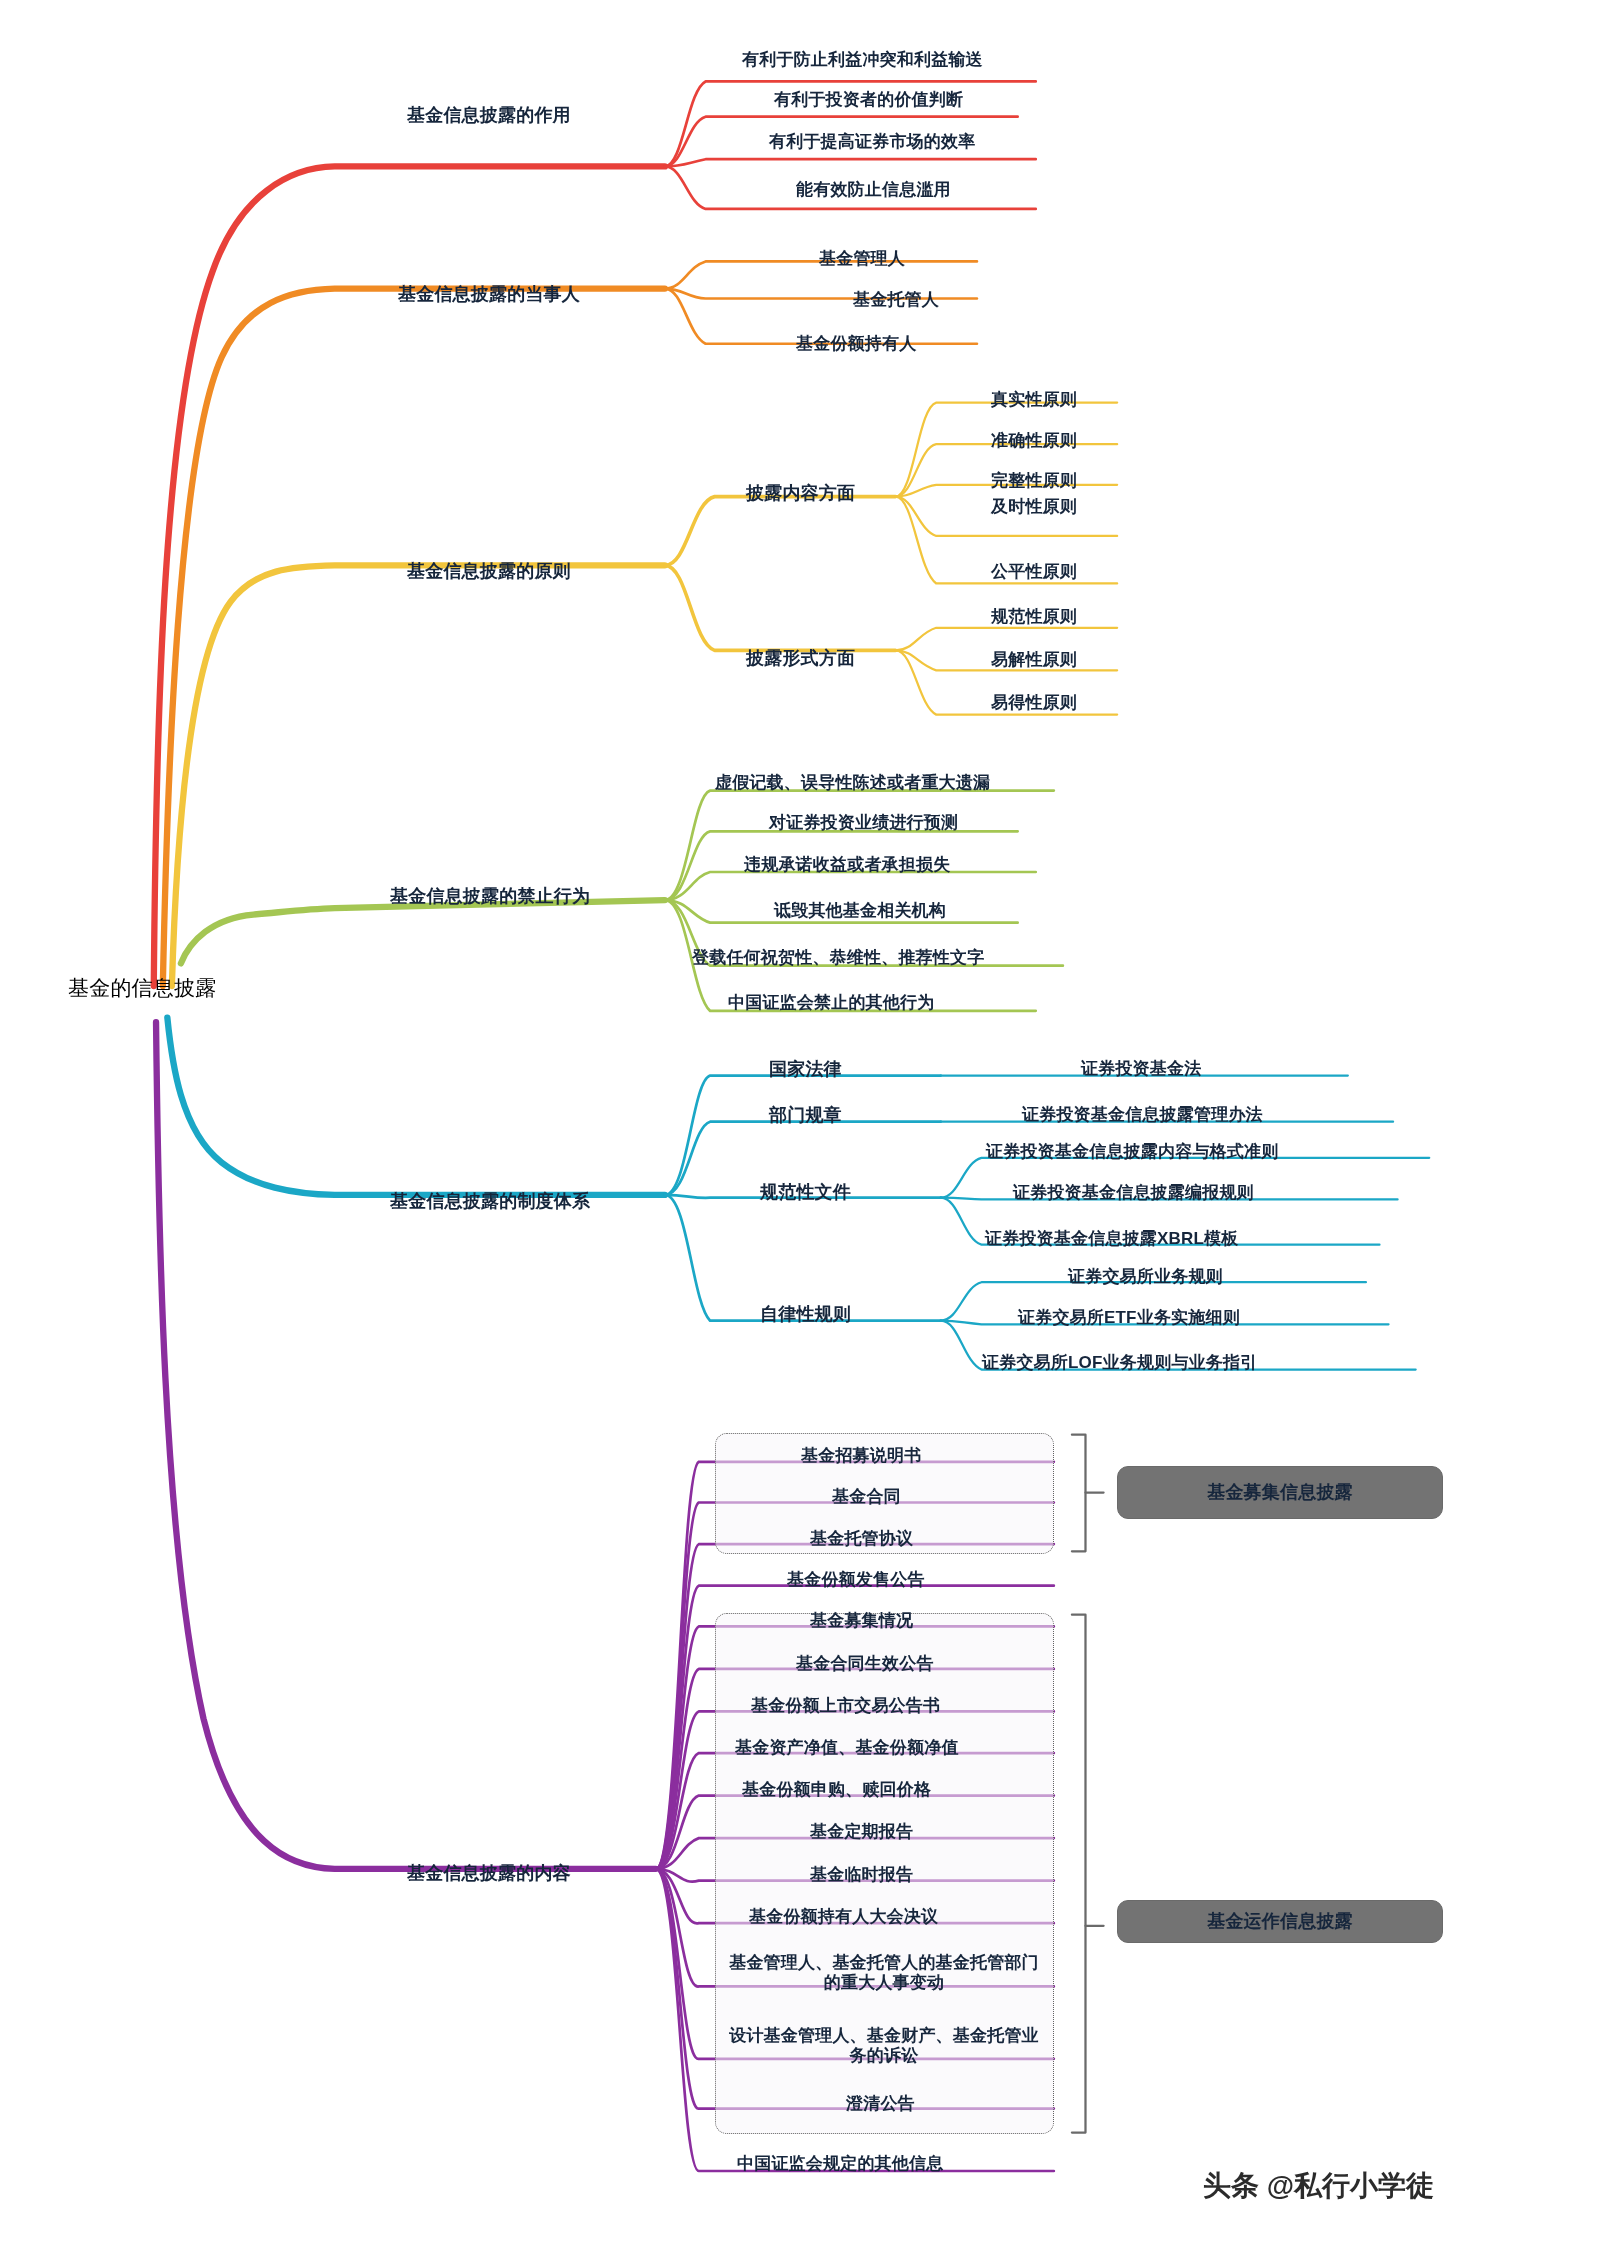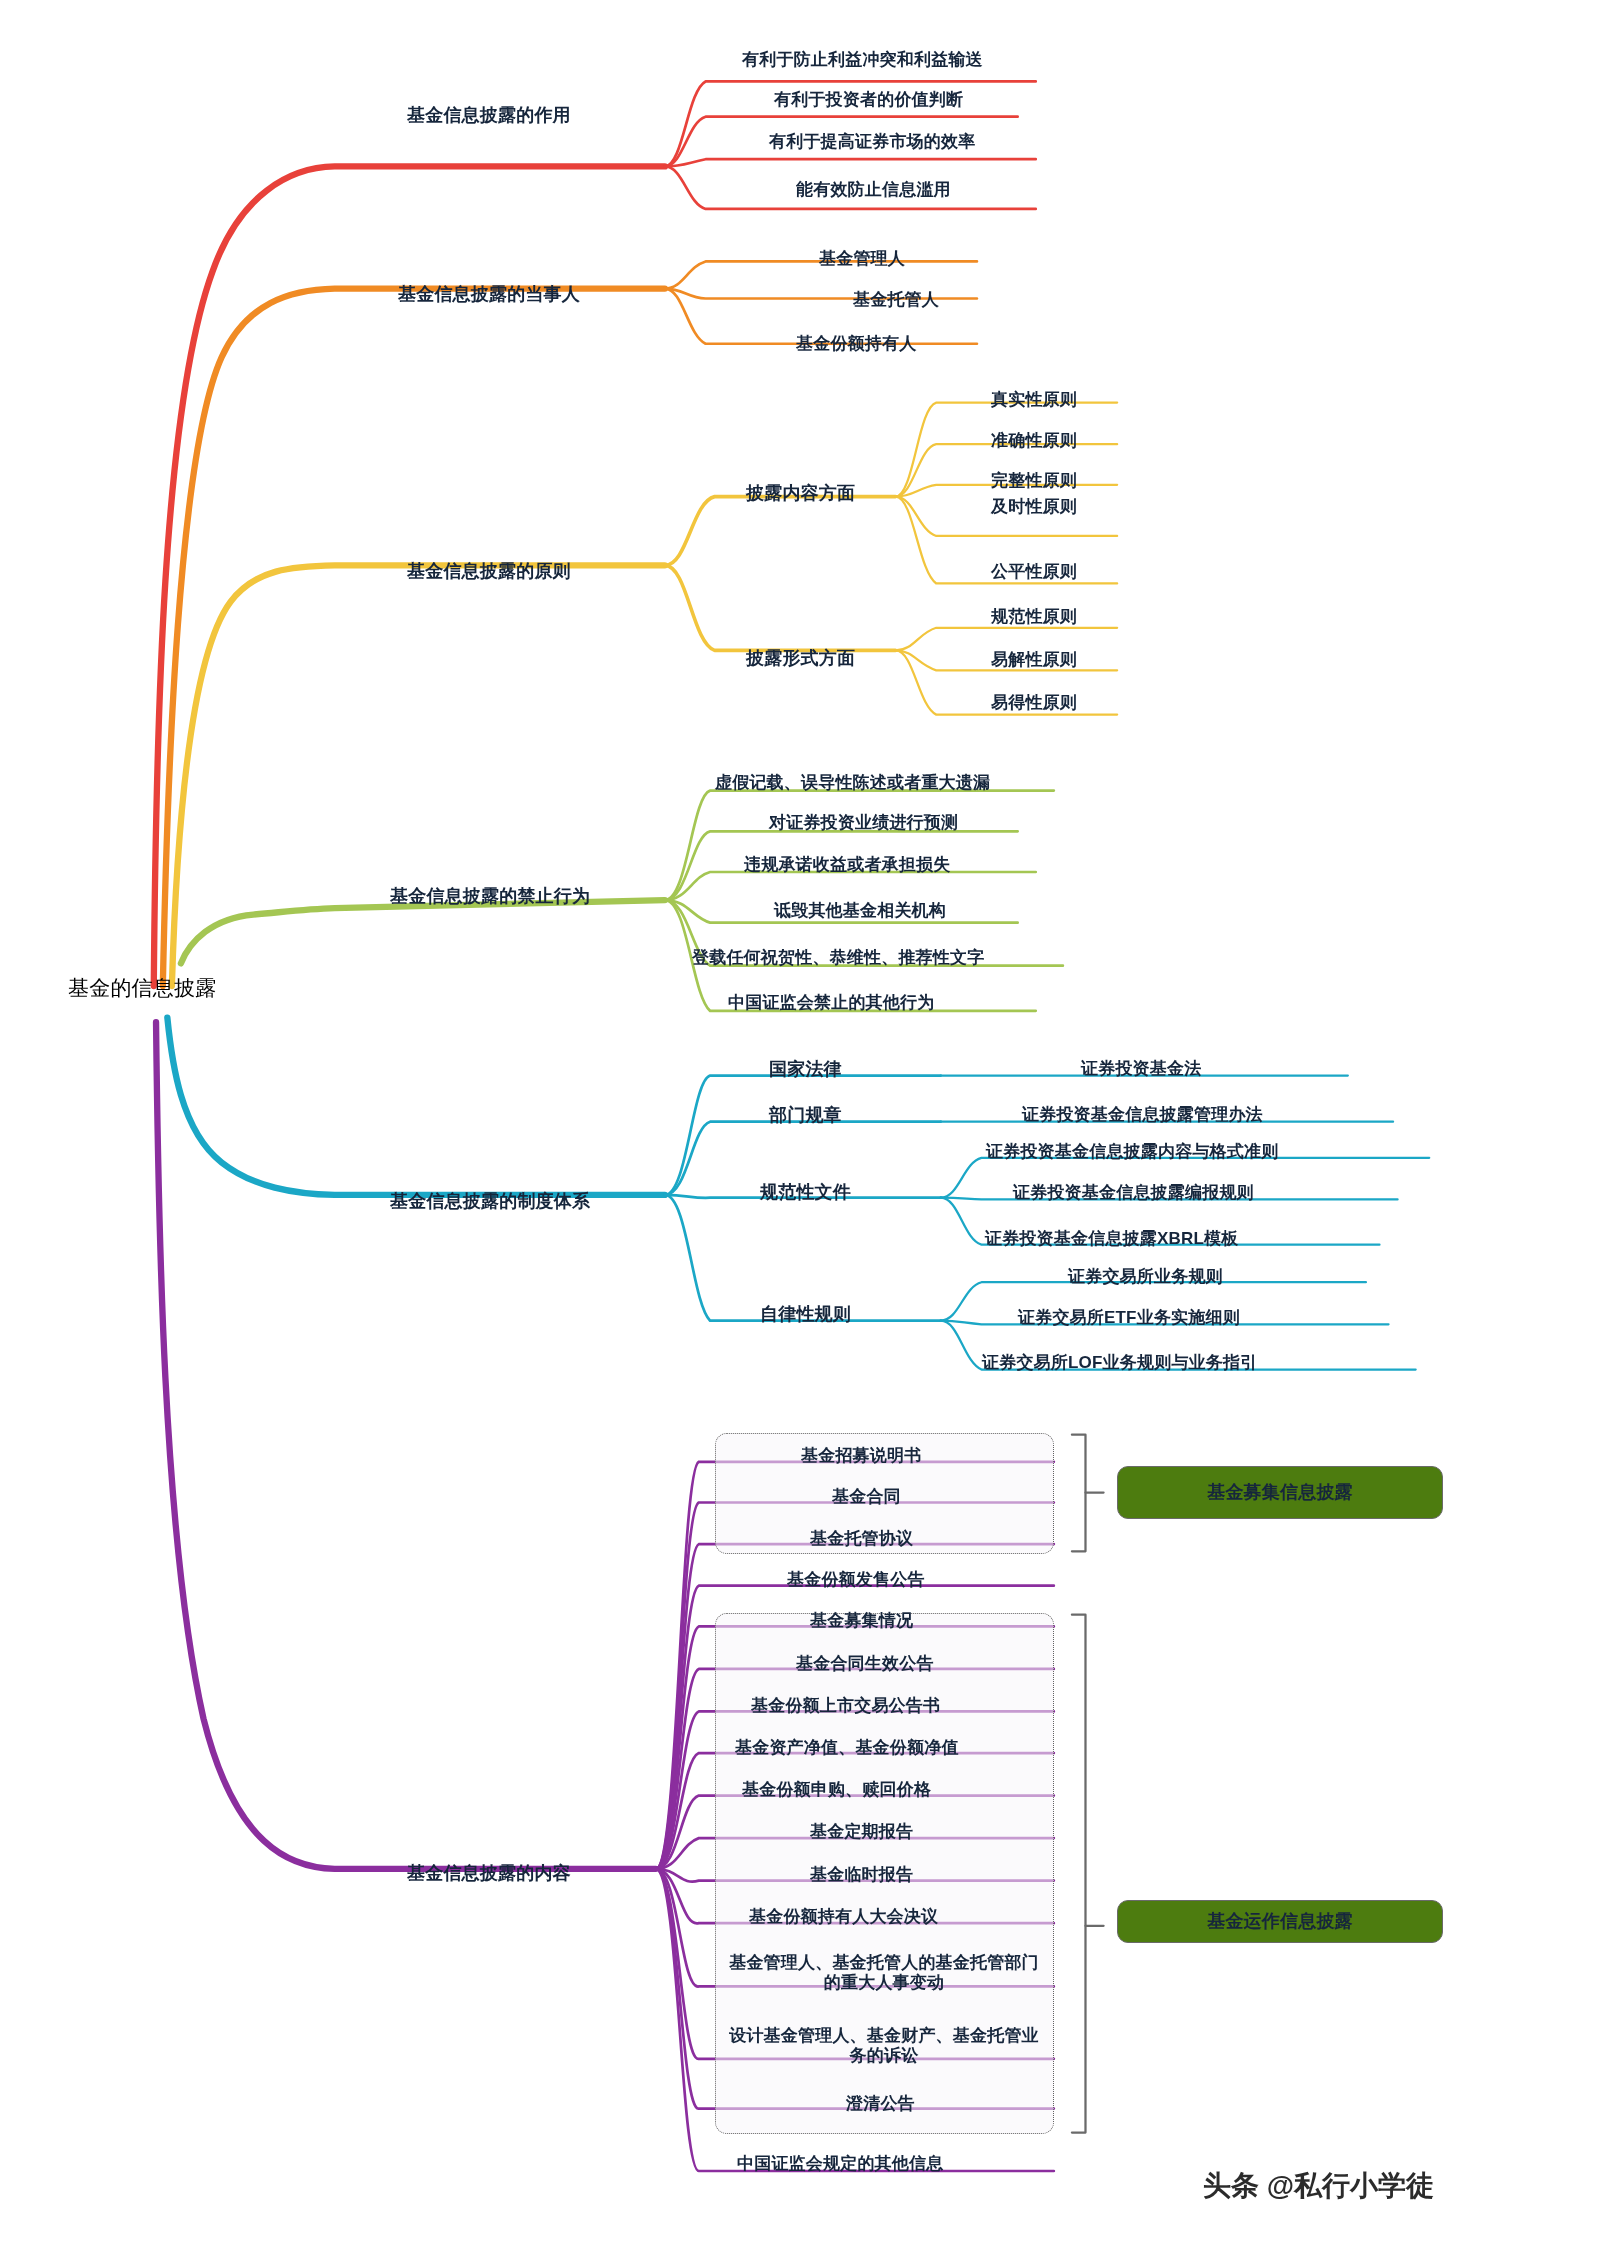--- a/index.html
+++ b/index.html
@@ -45,21 +45,21 @@
     border:1.8px dotted #636363;
     border-radius:11.8px;
     background:rgba(247,246,249,.55);
     box-sizing:border-box;
   }
   
   .sumbox{
     position:absolute;
     border:1.8px solid #6a6a6a;
     border-radius:11px;
-    background:#4d7c0f;
+    background:#737373;
     box-sizing:border-box;
     display:flex;
     align-items:center;
     justify-content:center;
   }
   .watermark{
     position:absolute;
     font-size:28px;
     font-weight:700;
     color:#1a1a1a;

